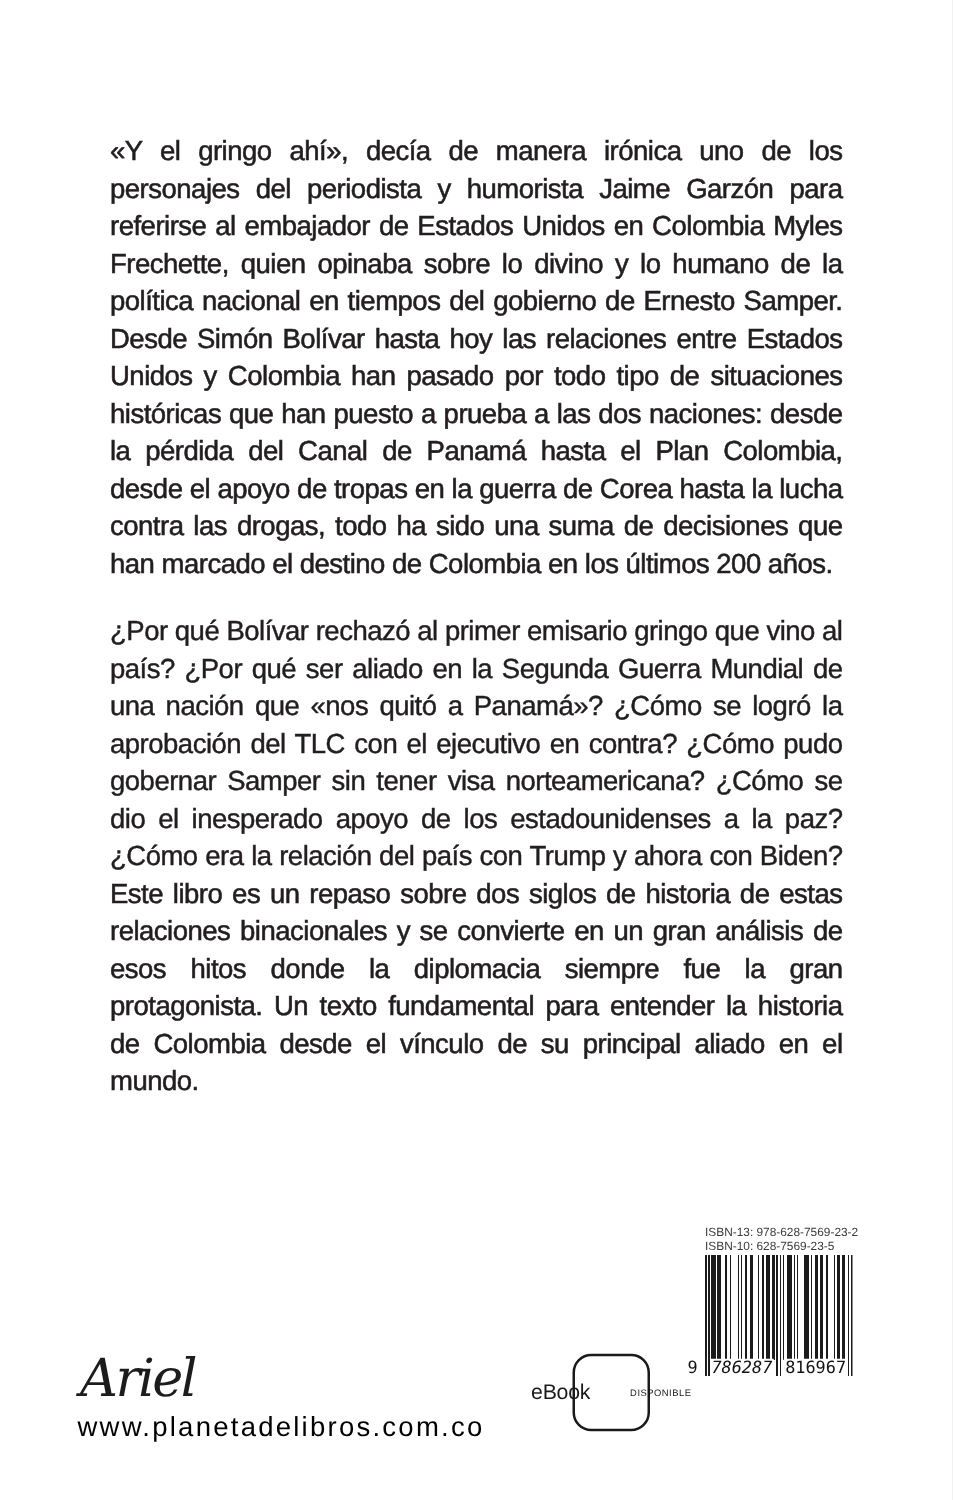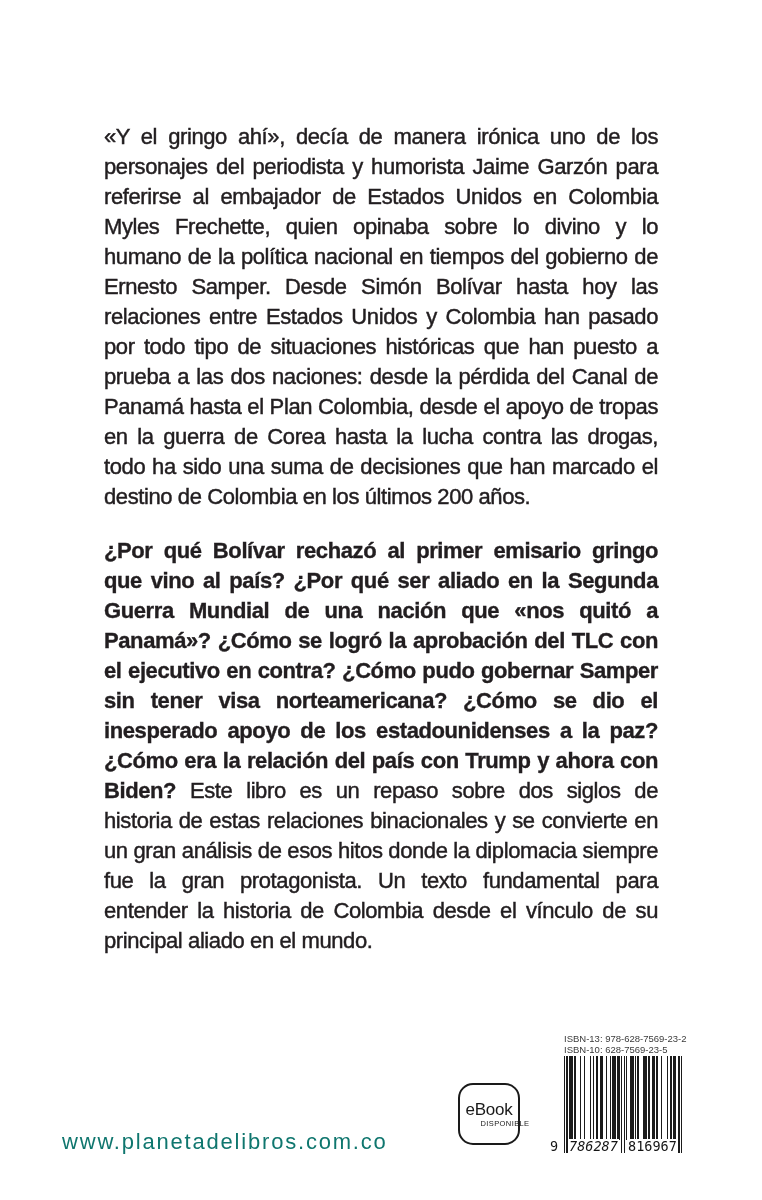--- a/index.html
+++ b/index.html
@@ -7,48 +7,48 @@
     position:relative; width:762px; height:1200px; margin:0 auto;
     background:#ffffff; overflow:hidden;
     font-family:"Liberation Sans", sans-serif; color:#221e20;
   }
 
   
   .synopsis {
     position:absolute; left:88px; top:106px; width:586px;
     text-align:justify; font-size:22px; line-height:30px; letter-spacing:-0.4px;
   }
-  .synopsis p { margin:16px; }
+  .synopsis p { margin:0; }
   .synopsis .p2 { margin-top:24px; }
   .medium { -webkit-text-stroke:0.45px currentColor; }
-  .bold   { font-weight:700; -webkit-text-stroke:0.35px currentColor; }
+  .bold   { font-weight:400; -webkit-text-stroke:0.35px currentColor; }
 
   
   .ariel {
     position:absolute; left:64px; top:1082px; line-height:1;
     font-family:"DejaVu Serif", serif; font-style:italic;
     font-size:42px; letter-spacing:-2px; color:#1c1c1c;
   }
   .site {
     position:absolute; left:62px; top:1131px; line-height:1;
-    font-size:22px; letter-spacing:1.8px; color:#0f766e;
+    font-size:22px; letter-spacing:1.8px; color:#000000;
   }
 
   
   .ebook-badge {
     position:absolute; left:458px; top:1083px; width:62px; height:62px;
     box-sizing:border-box; border:2.5px solid #1a1a1a; border-radius:15px;
-    display:flex; flex-direction:column; align-items:center; justify-content:center;
+    display:flex; flex-direction:row; align-items:center; justify-content:center;
     color:#1a1a1a; background:#fff;
   }
   .ebook-title { font-size:17px; line-height:18px; letter-spacing:-0.2px; }
   .ebook-sub   { font-size:7.5px; line-height:9px; letter-spacing:0.4px;margin-left:32px; }
 
   
-  .isbn-block { position:absolute; left:564px; top:1034px; width:131px; }
+  .isbn-block { position:absolute; left:564px; top:982px; width:131px; }
   .isbn-line {
     font-size:9.5px; line-height:10.5px; letter-spacing:0;
     color:#3b3b3b; white-space:nowrap;
   }
   .barcode-svg { display:block; margin-top:1px; }
   .bc-digits {
     position:absolute; left:0; top:105px; width:118px; height:16px;
     font-family:"DejaVu Sans Mono", monospace; font-size:13.5px; line-height:15px;
     color:#141414;
   }
@@ -59,20 +59,21 @@
 </head>
 <body>
 
 <div class="page">
 
   <main class="synopsis">
     <p class="medium">«Y el gringo ahí», decía de manera irónica uno de los personajes del periodista y humorista Jaime Garzón para referirse al embajador de Estados Unidos en Colombia Myles Frechette, quien opinaba sobre lo divino y lo humano de la política nacional en tiempos del gobierno de Ernesto Samper. Desde Simón Bolívar hasta hoy las relaciones entre Estados Unidos y Colombia han pasado por todo tipo de situaciones históricas que han puesto a prueba a las dos naciones: desde la pérdida del Canal de Panamá hasta el Plan Colombia, desde el apoyo de tropas en la guerra de Corea hasta la lucha contra las drogas, todo ha sido una suma de decisiones que han marcado el destino de Colombia en los últimos 200 años.</p>
     <p class="p2"><span class="bold">¿Por qué Bolívar rechazó al primer emisario gringo que vino al país? ¿Por qué ser aliado en la Segunda Guerra Mundial de una nación que «nos quitó a Panamá»? ¿Cómo se logró la aprobación del TLC con el ejecutivo en contra? ¿Cómo pudo gobernar Samper sin tener visa norteamericana? ¿Cómo se dio el inesperado apoyo de los estadounidenses a la paz? ¿Cómo era la relación del país con Trump y ahora con Biden?</span><span class="medium"> Este libro es un repaso sobre dos siglos de historia de estas relaciones binacionales y se convierte en un gran análisis de esos hitos donde la diplomacia siempre fue la gran protagonista. Un texto fundamental para entender la historia de Colombia desde el vínculo de su principal aliado en el mundo.</span></p>
   </main>
 
+  <div class="ariel">Ariel</div>
 
   <div class="site">www.planetadelibros.com.co</div>
 
   <div class="ebook-badge">
     <div class="ebook-title">eBook</div>
     <div class="ebook-sub">DISPONIBLE</div>
   </div>
 
   <div class="isbn-block">
     <div class="isbn-line">ISBN-13: 978-628-7569-23-2</div>

